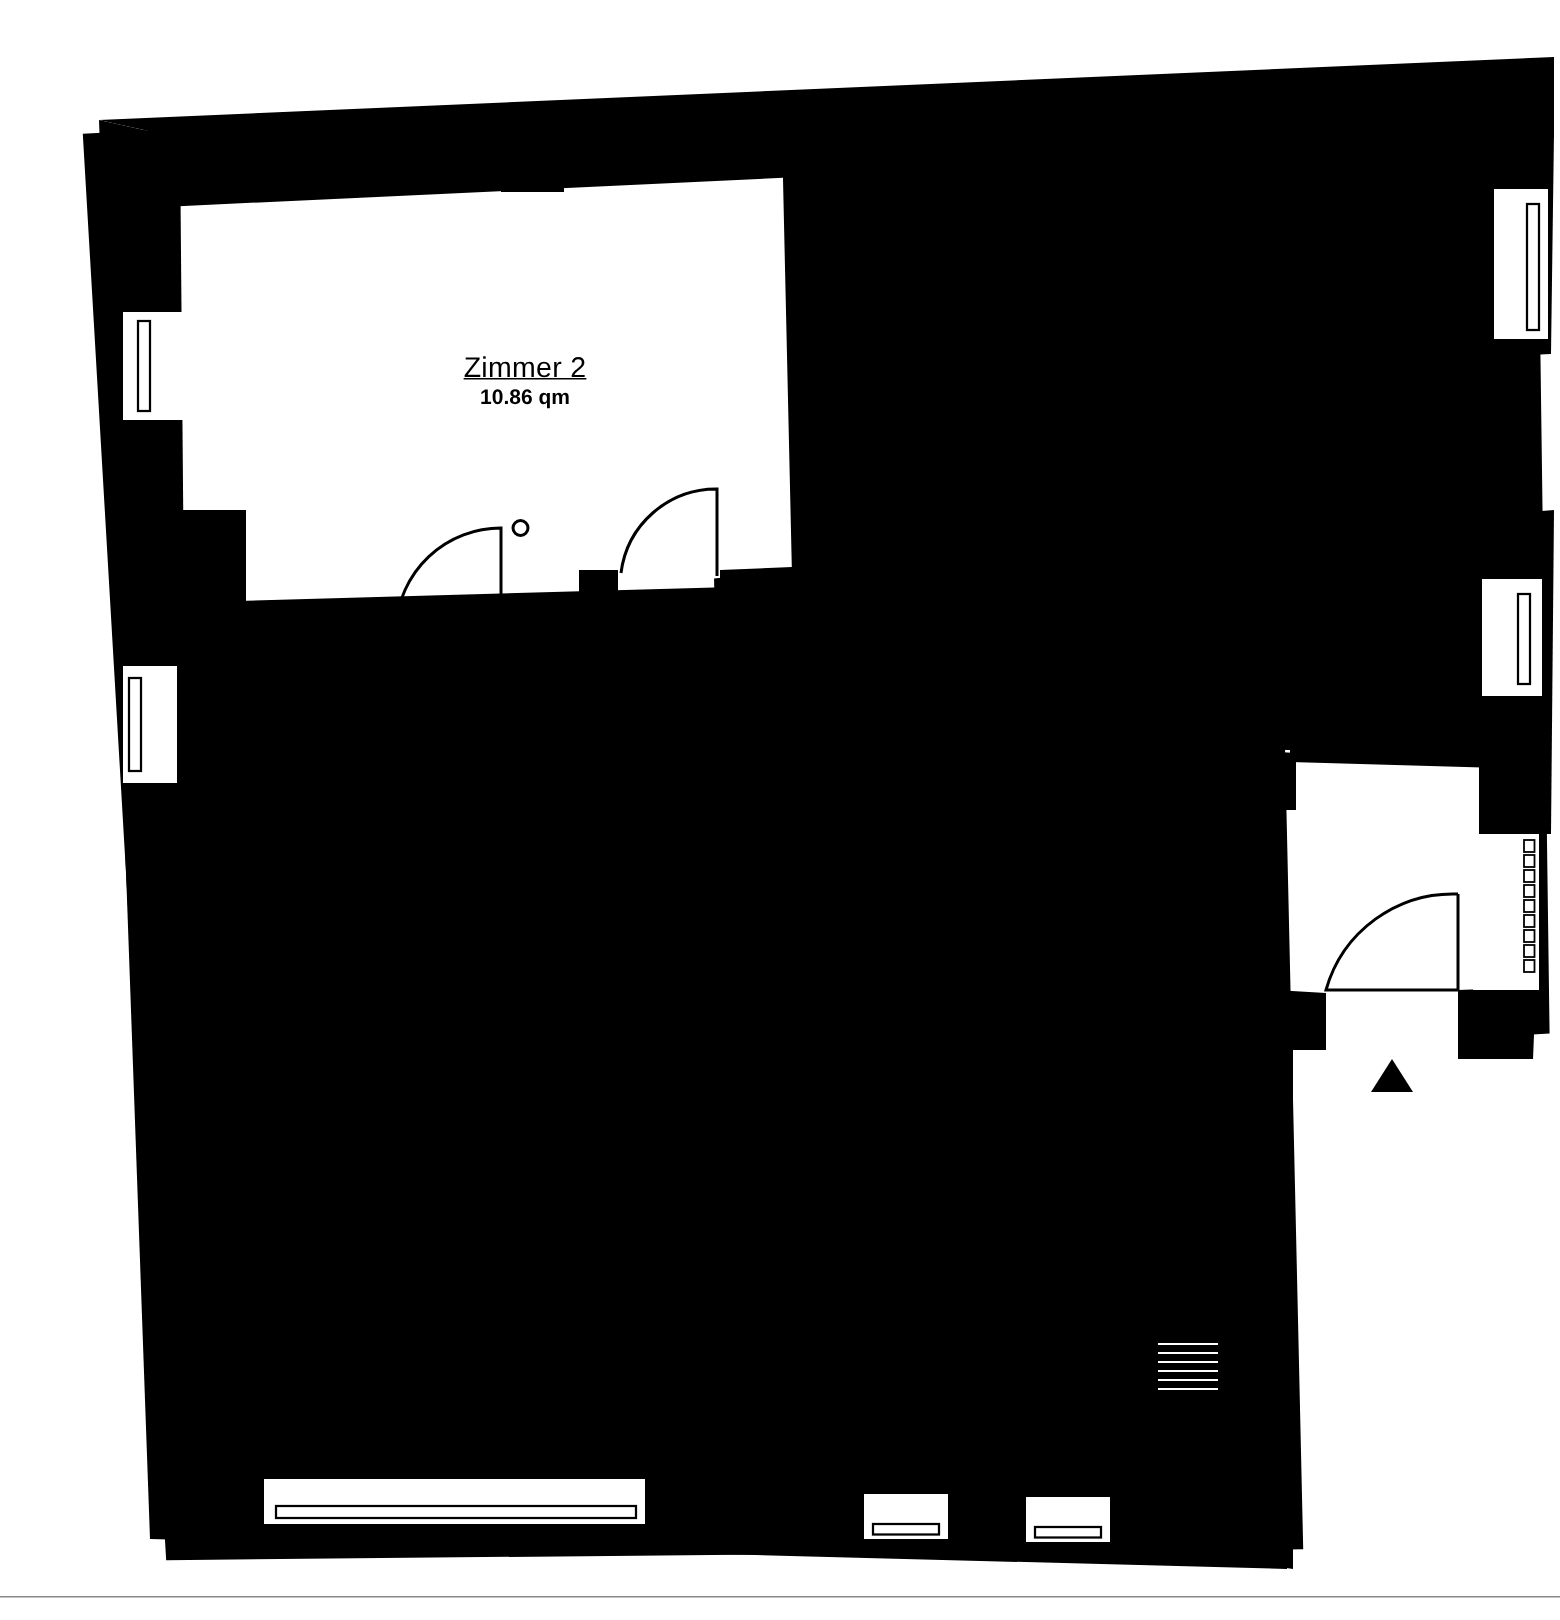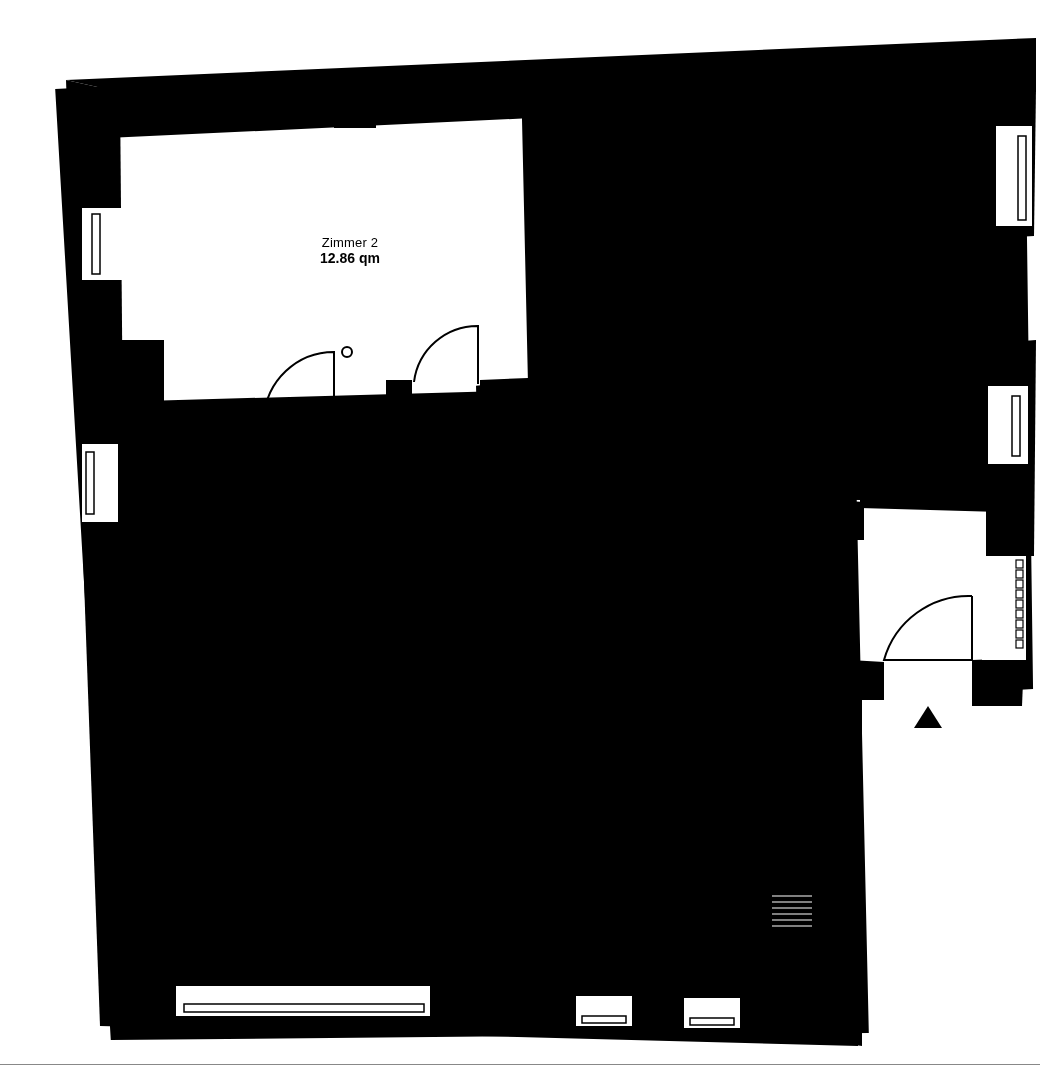--- a/index.html
+++ b/index.html
@@ -1,19 +1,19 @@
 <!DOCTYPE html>
 <html><head>
   <meta charset="utf-8">
   <style>
     html, body { margin: 0; padding: 0; background: #ffffff; }
     body { width: 1040px; height: 1080px; overflow: hidden; position: relative; font-family: "Liberation Sans", sans-serif; }
     #plan { position: absolute; left: 0; top: 0; width: 1040px; height: 1080px; }
     .label { position: absolute; text-align: center; color: #000; line-height: 1; white-space: nowrap; transform: translateX(-50%); }
-    .label .name { font-size: 13px; font-weight: normal; display: block; letter-spacing: 0.2px; }
+    .label .name { font-size: 19px; font-weight: normal; display: block; letter-spacing: 0.2px; text-decoration: underline; }
     .label .area { font-size: 14px; font-weight: bold; display: block; margin-top: 2px; }
     .entry { position: absolute; color: #000; text-align: center; line-height: 1.05; }
     .entry .t1 { font-size: 14px; font-weight: bold; display: block; }
     .entry .t2 { font-size: 14px; font-weight: bold; display: block; }
     .baseline { position: absolute; left: 0; top: 1064px; width: 1040px; height: 1px; background: #888; }
   </style>
 </head>
 <body>
 
 <svg id="plan" viewBox="0 0 1040 1080" xmlns="http://www.w3.org/2000/svg">
@@ -218,21 +218,21 @@
       <rect x="690" y="1018" width="44" height="7" fill="#fff" stroke="#000" stroke-width="1.5"></rect>
     </g>
   </g>
 
   <path d="M928 706 L942 728 L914 728 Z" fill="#000"></path>
   <path d="M494 612 L508 604 L508 620 Z" fill="#000"></path>
 </svg>
 
 <div class="label" style="left:350px; top:236px;">
   <span class="name">Zimmer 2</span>
-  <span class="area">12.86 qm</span>
+  <span class="area">10.86 qm</span>
 </div>
 <div class="label" style="left:614px; top:188px;">
   <span class="name">Sauna</span>
   <span class="area">3.42 qm</span>
 </div>
 <div class="label" style="left:638px; top:386px;">
   <span class="name">Bad</span>
   <span class="area">14.85 qm</span>
 </div>
 <div class="label" style="left:950px; top:374px;">

